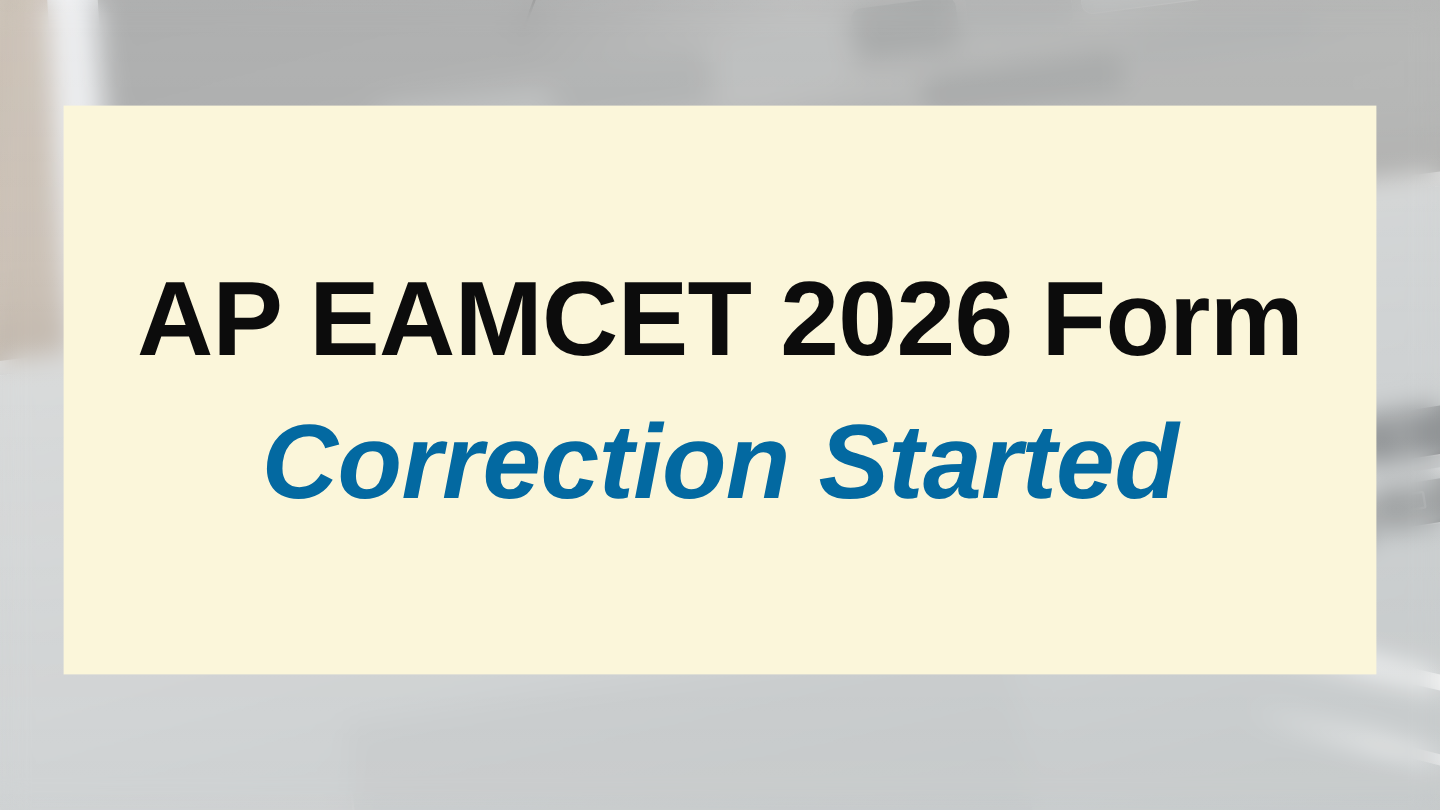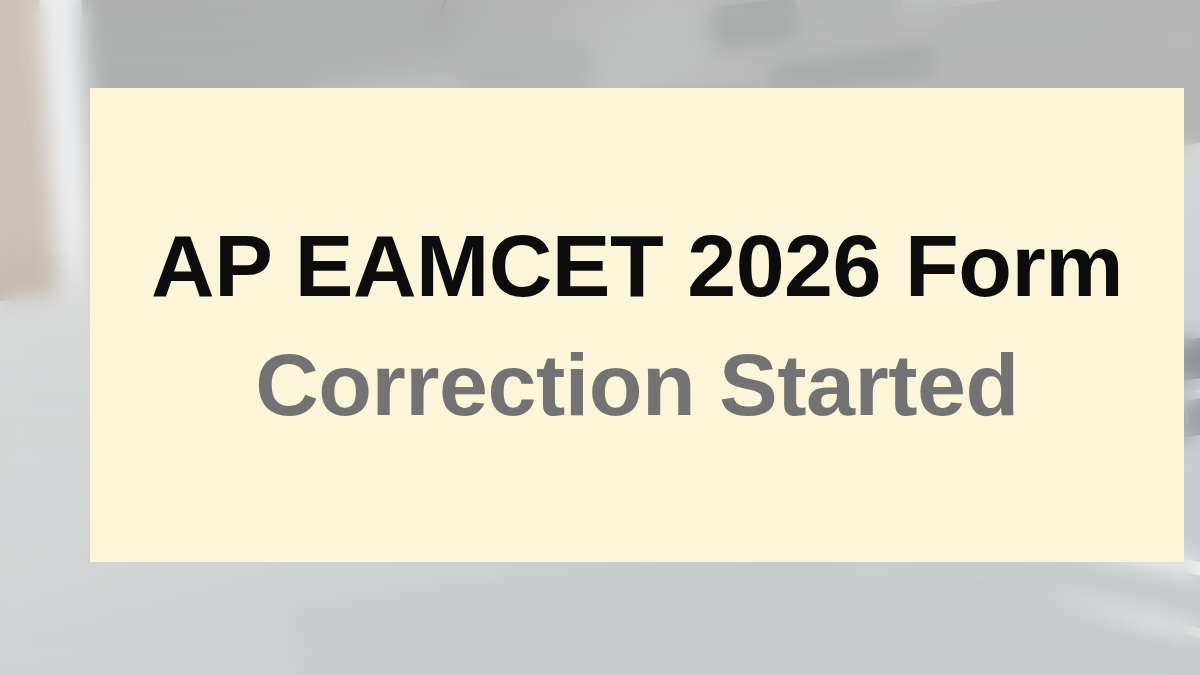--- a/index.html
+++ b/index.html
@@ -296,18 +296,18 @@
       <div class="rkey" style="left:98px; top:50px; width:84px; height:40px;">
         <div class="rkey-glyph" style="left:28px; top:12px;"></div>
       </div>
     </div>
     <div class="rrail"></div>
 
     <div class="blur-layer"></div>
     <div class="photo-wash"></div>
   </div>
 
-  <div class="title-card" id="headline-card" style="background: rgb(251, 246, 218); margin-left: 37px;">
+  <div class="title-card" id="headline-card" style="background: rgb(251, 246, 218);">
     <div class="title-line" style="color: rgb(12, 12, 12);">AP EAMCET 2026 Form</div>
-    <div class="title-line" style="color: #737373;">Correction Started</div>
+    <div class="title-line" style="color: #0369a1; font-style: italic;">Correction Started</div>
   </div>
 
 </div>
 
 </body></html>

